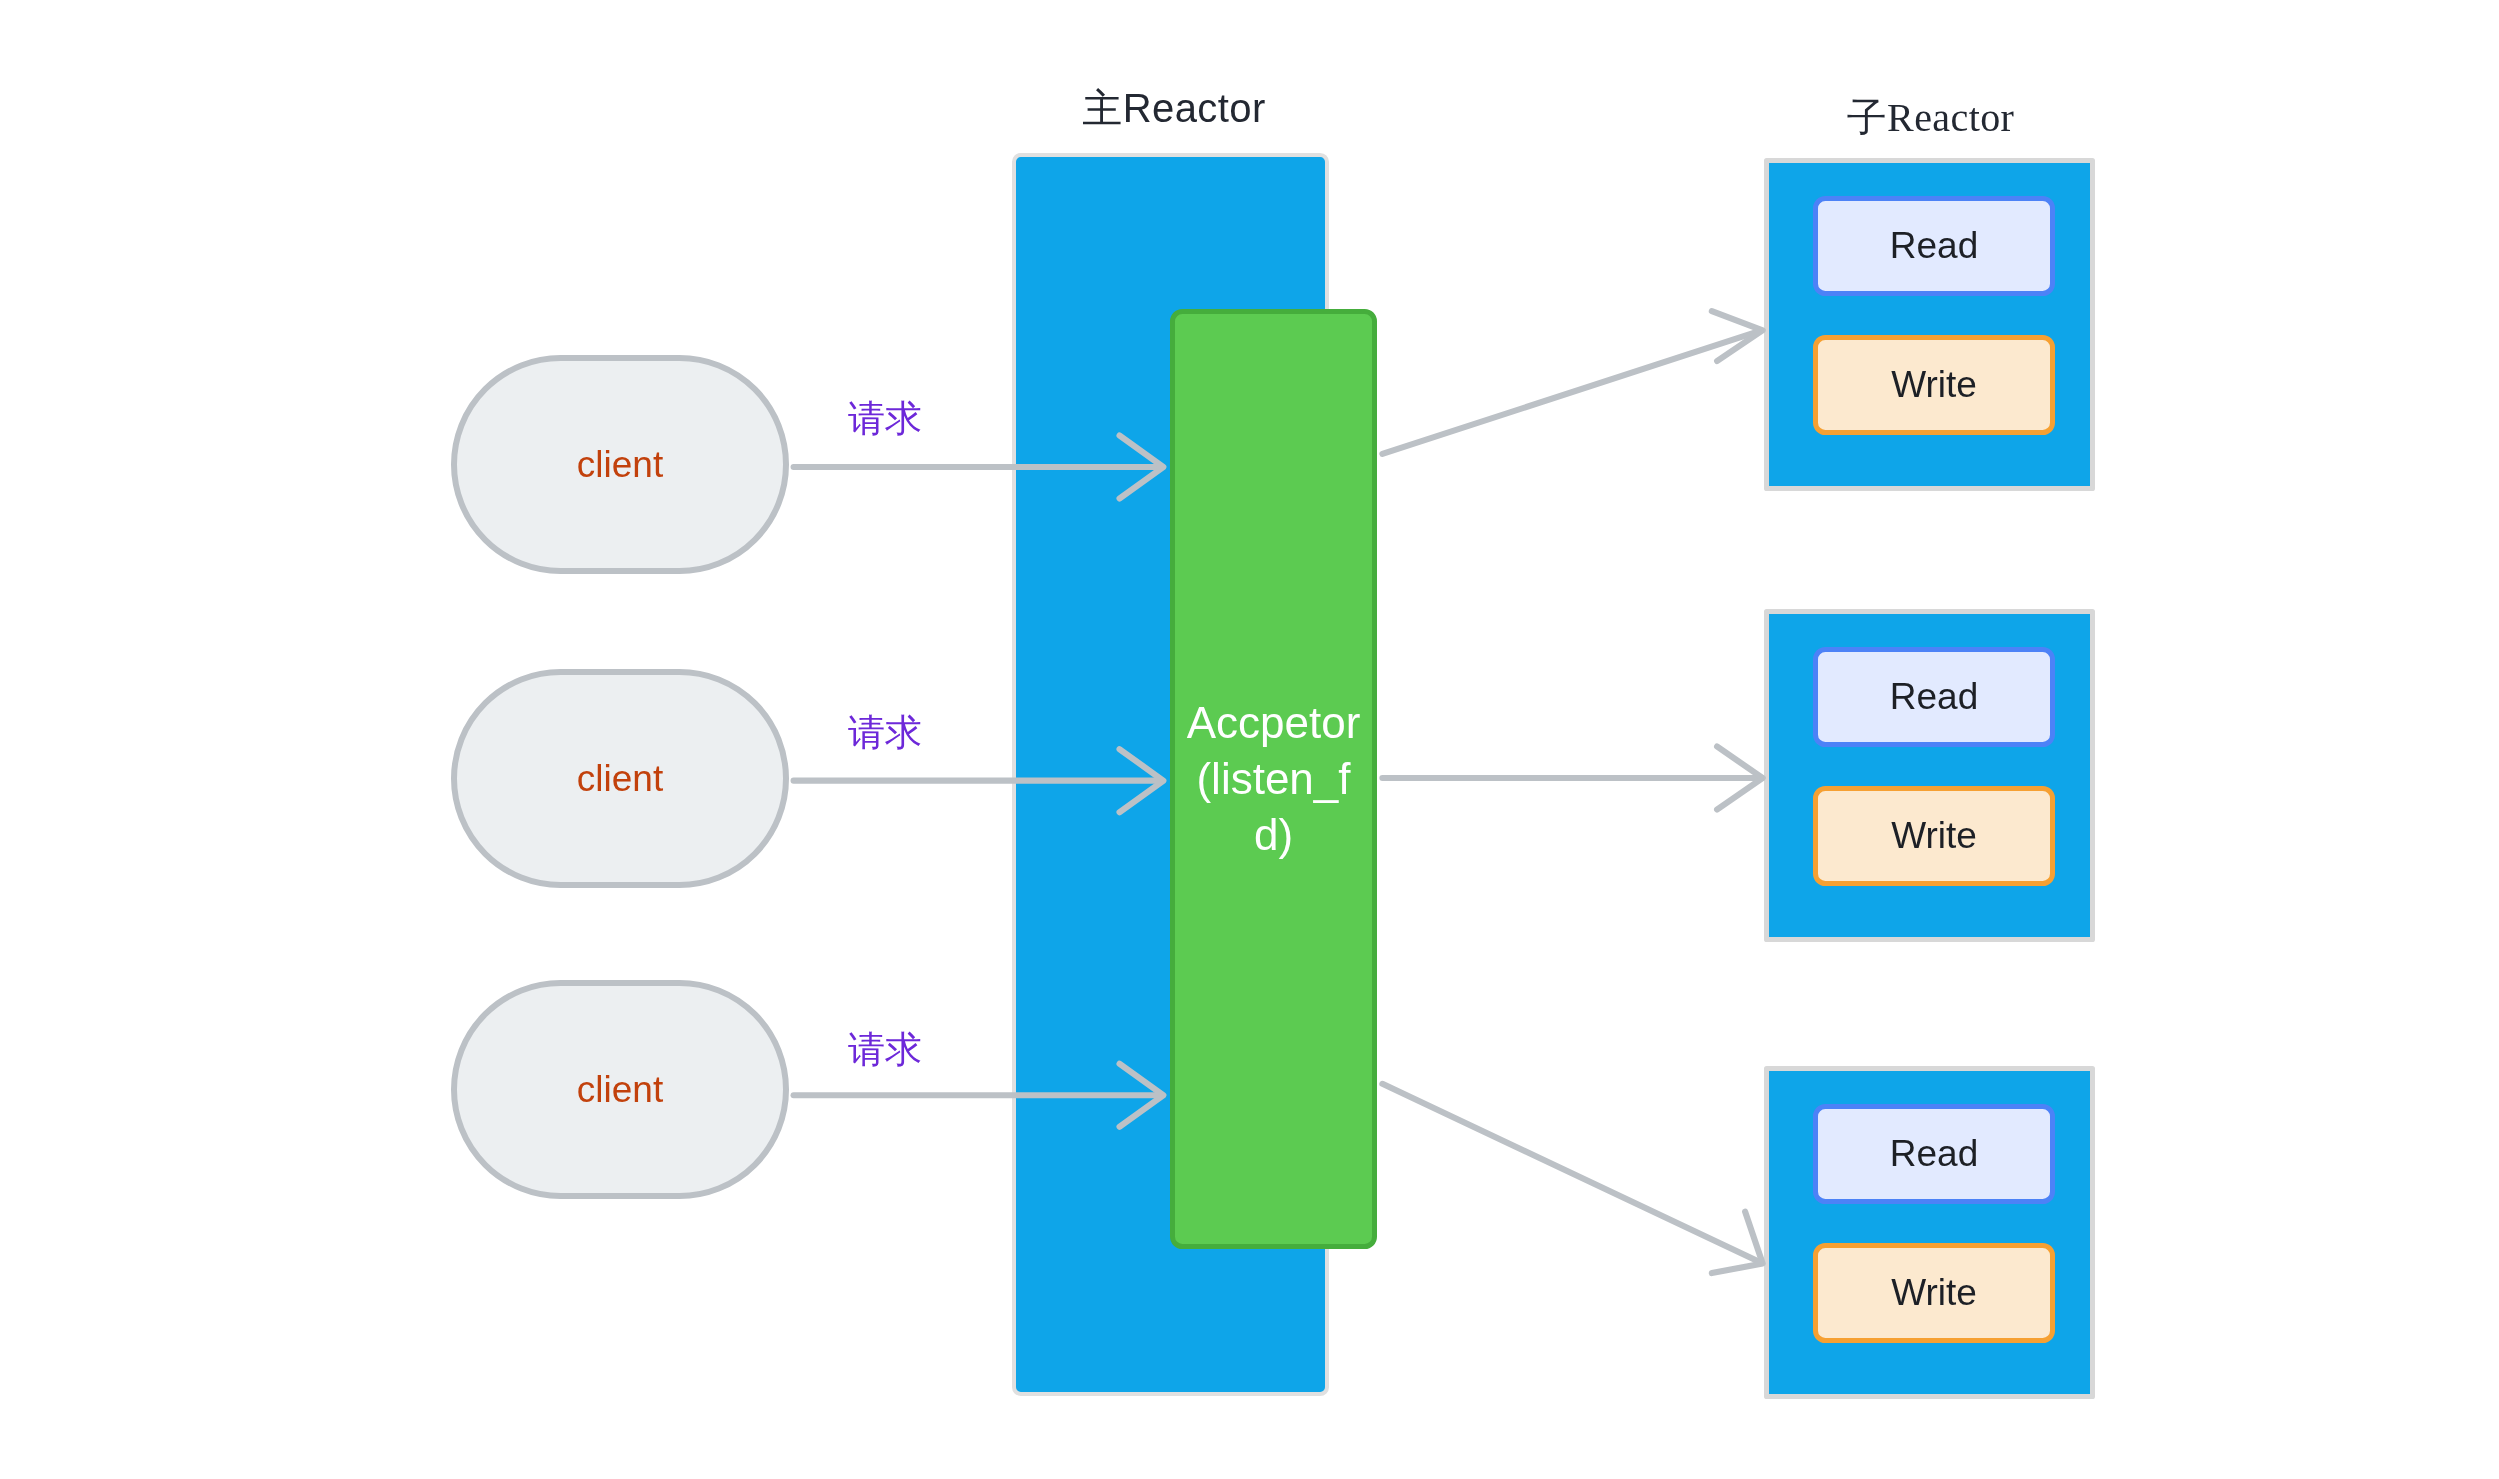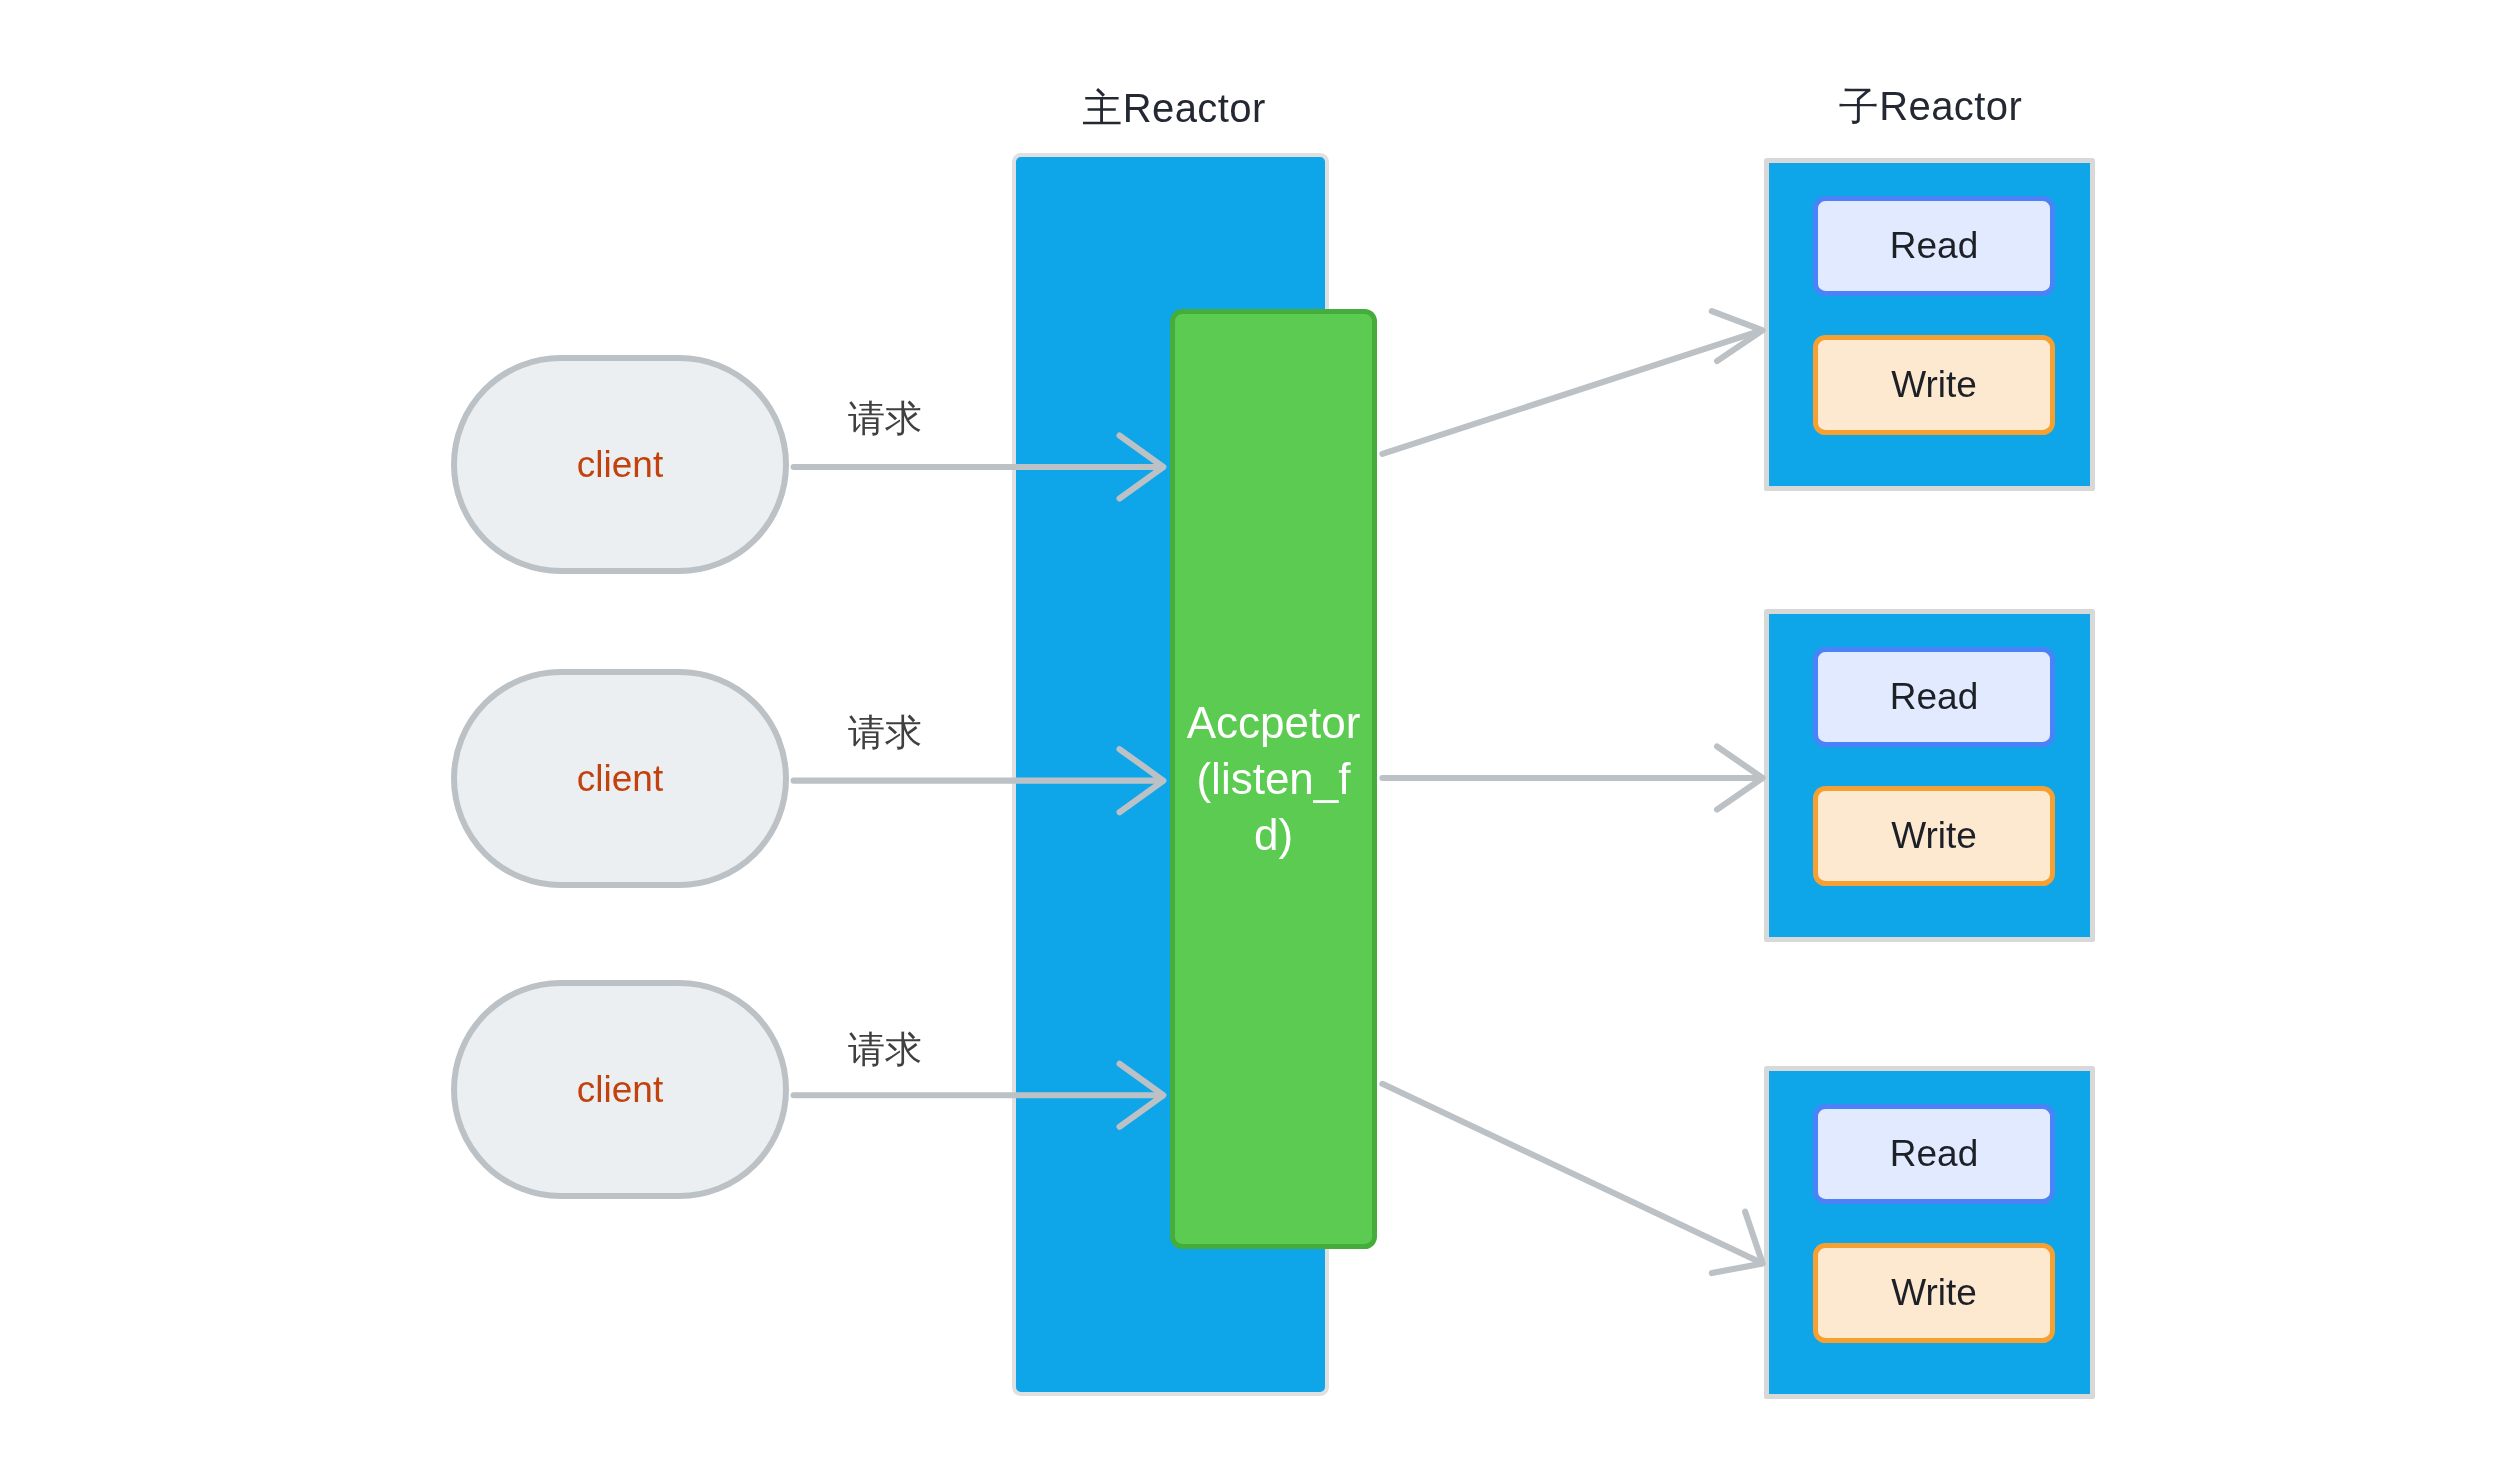--- a/index.html
+++ b/index.html
@@ -22,21 +22,21 @@
   
   .section-title {
     position: absolute;
     font-size: 40px;
     color: #232832;
     letter-spacing: 0.4px;
     white-space: nowrap;
     text-align: center;
   }
   #title-main  { left: 990px; top: 81px;  width: 324px; }
-  #title-sub   { left: 1744px; top: 79px;  width: 329px; }
+  #title-sub   { left: 1744px; top: 90px;  width: 329px; font-family: Liberation Serif, serif; }
 
   
   .group-box {
     position: absolute;
     background: #0ea5e9;
     box-sizing: border-box;
   }
   #main-reactor-group {
     left: 990px;  top: 153px;
     width: 317px; height: 1243px;
@@ -116,21 +116,21 @@
     color: #c2410c;
   }
   #client-1 { top: 355px;  }
   #client-2 { top: 669px;  }
   #client-3 { top: 980px; }
 
   
   .req-label {
     position: absolute;
     font-size: 37px;
-    color: #404040;
+    color: #6d28d9;
     white-space: nowrap;
   }
   #req-label-1 { left: 826px; top: 394px;  }
   #req-label-2 { left: 826px; top: 708px;  }
   #req-label-3 { left: 826px; top: 1025px; }
 
   
   #arrows {
     position: absolute;
     left: 0; top: 0;

